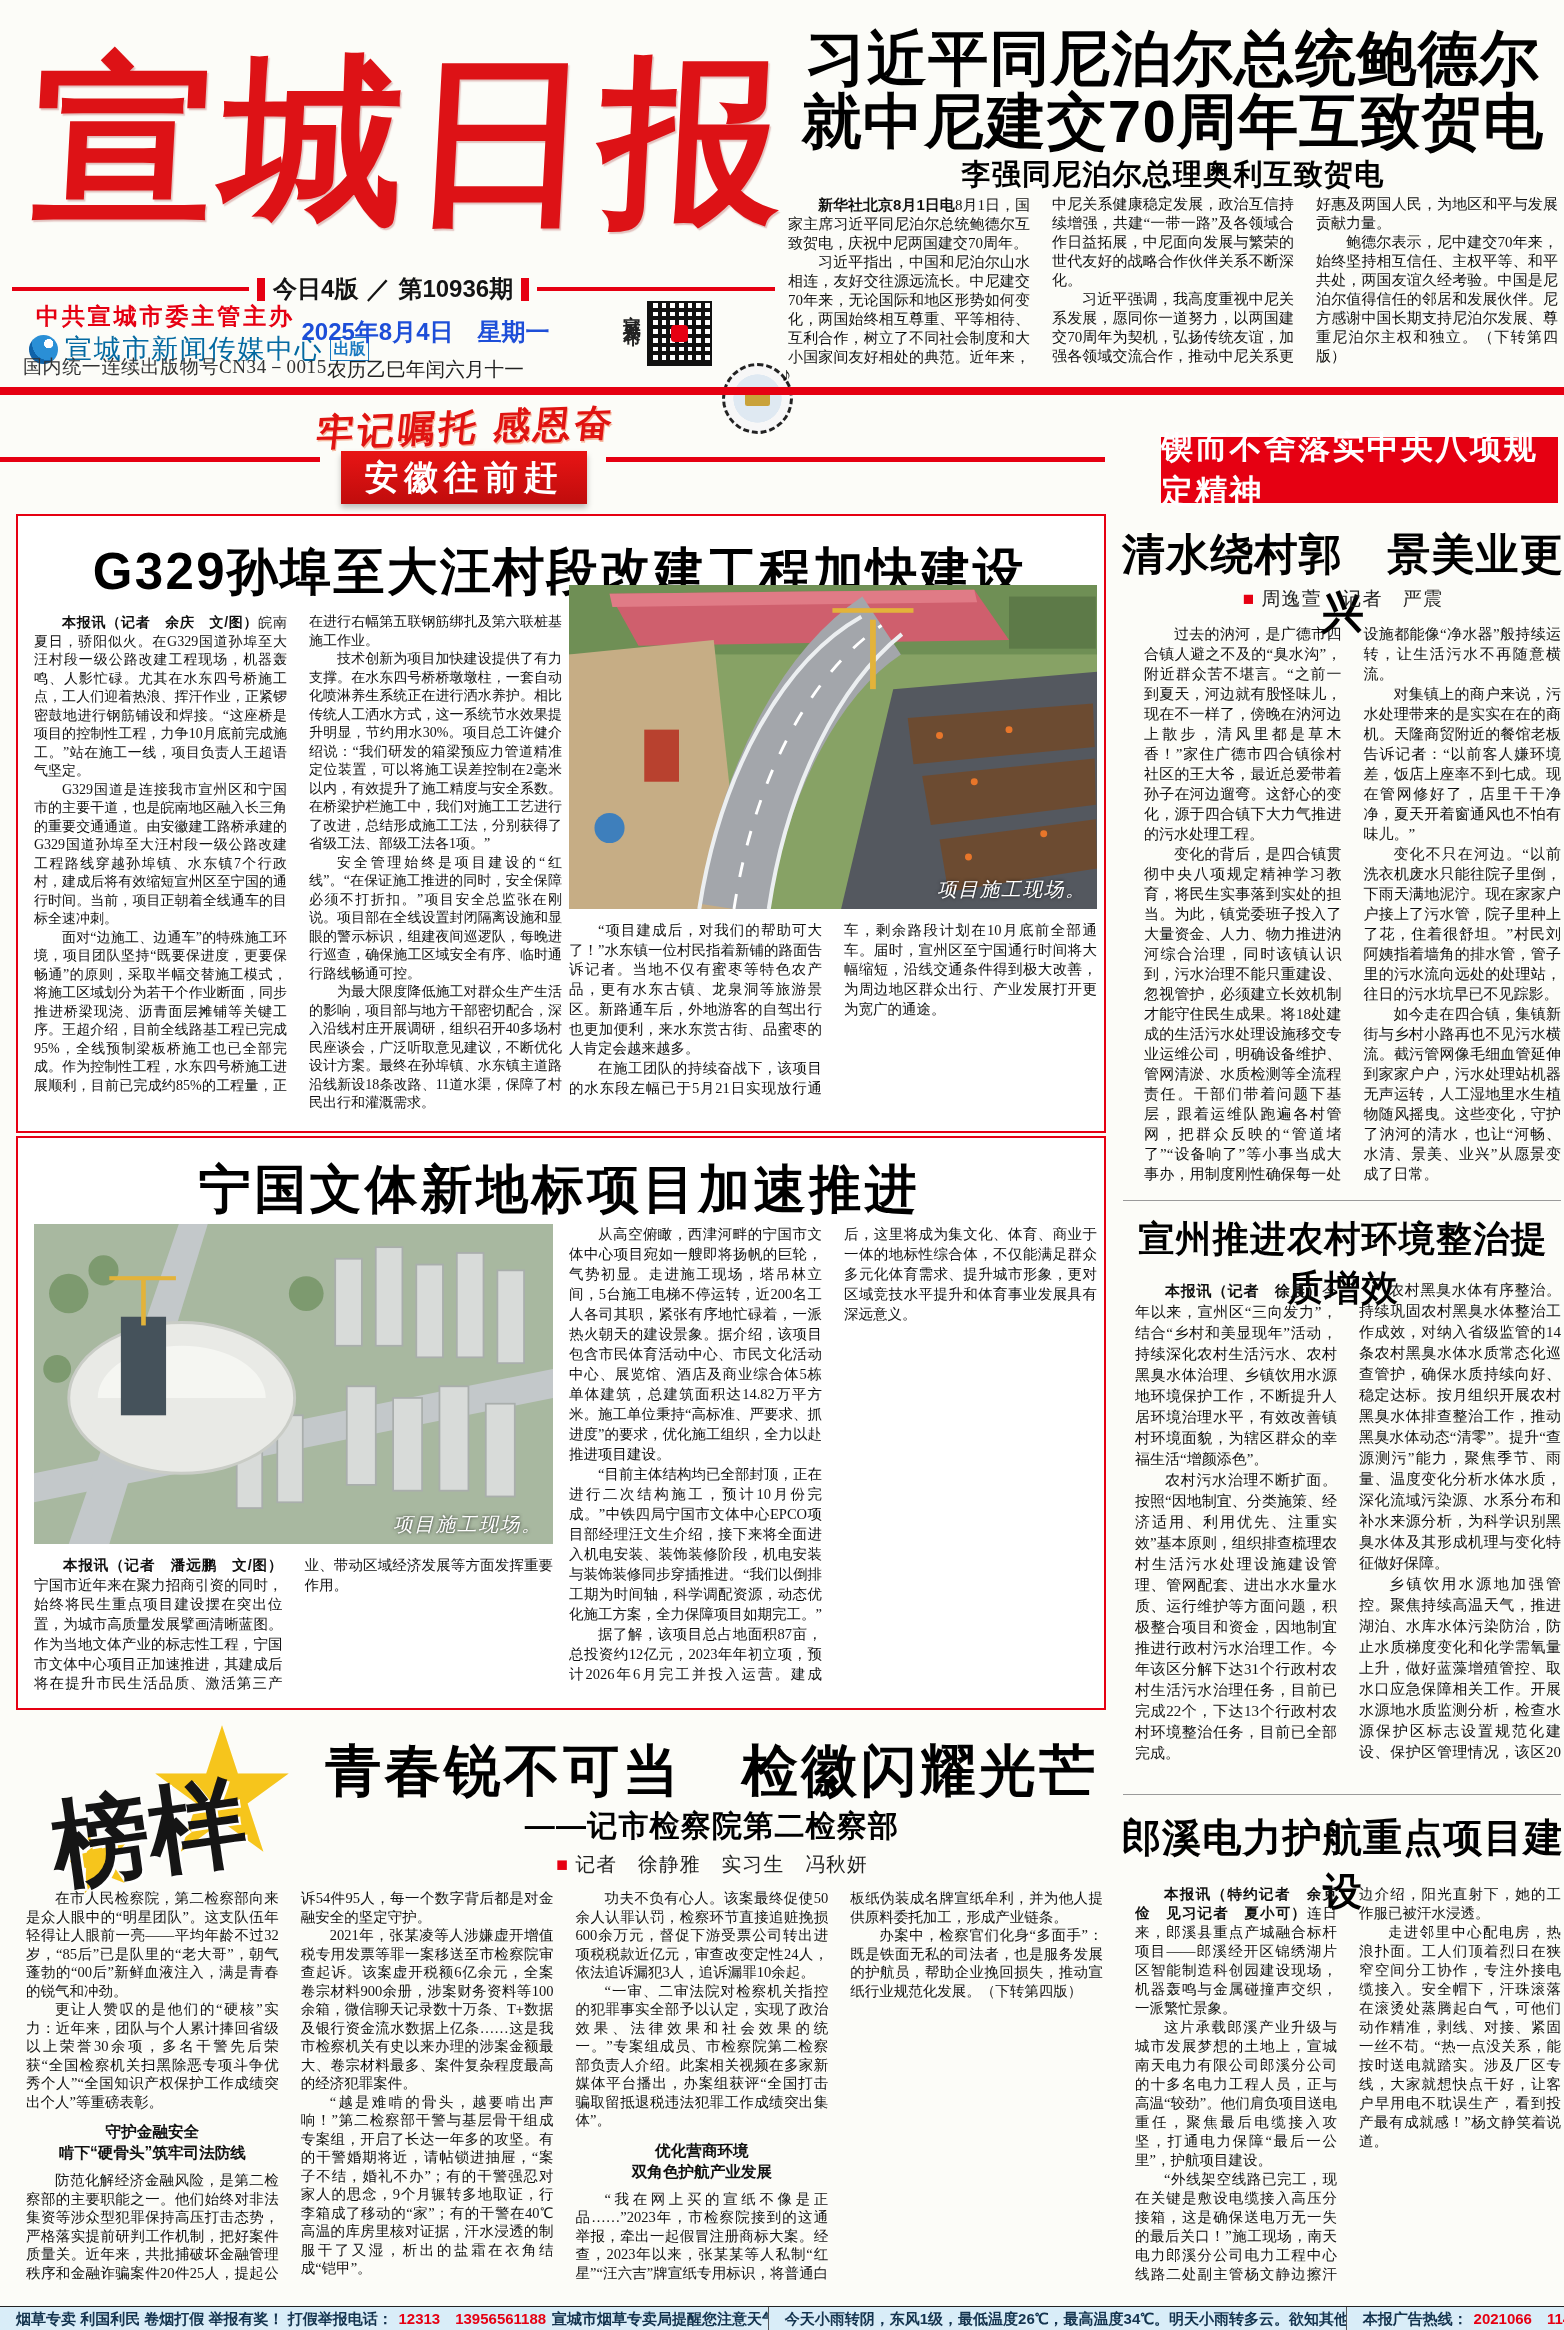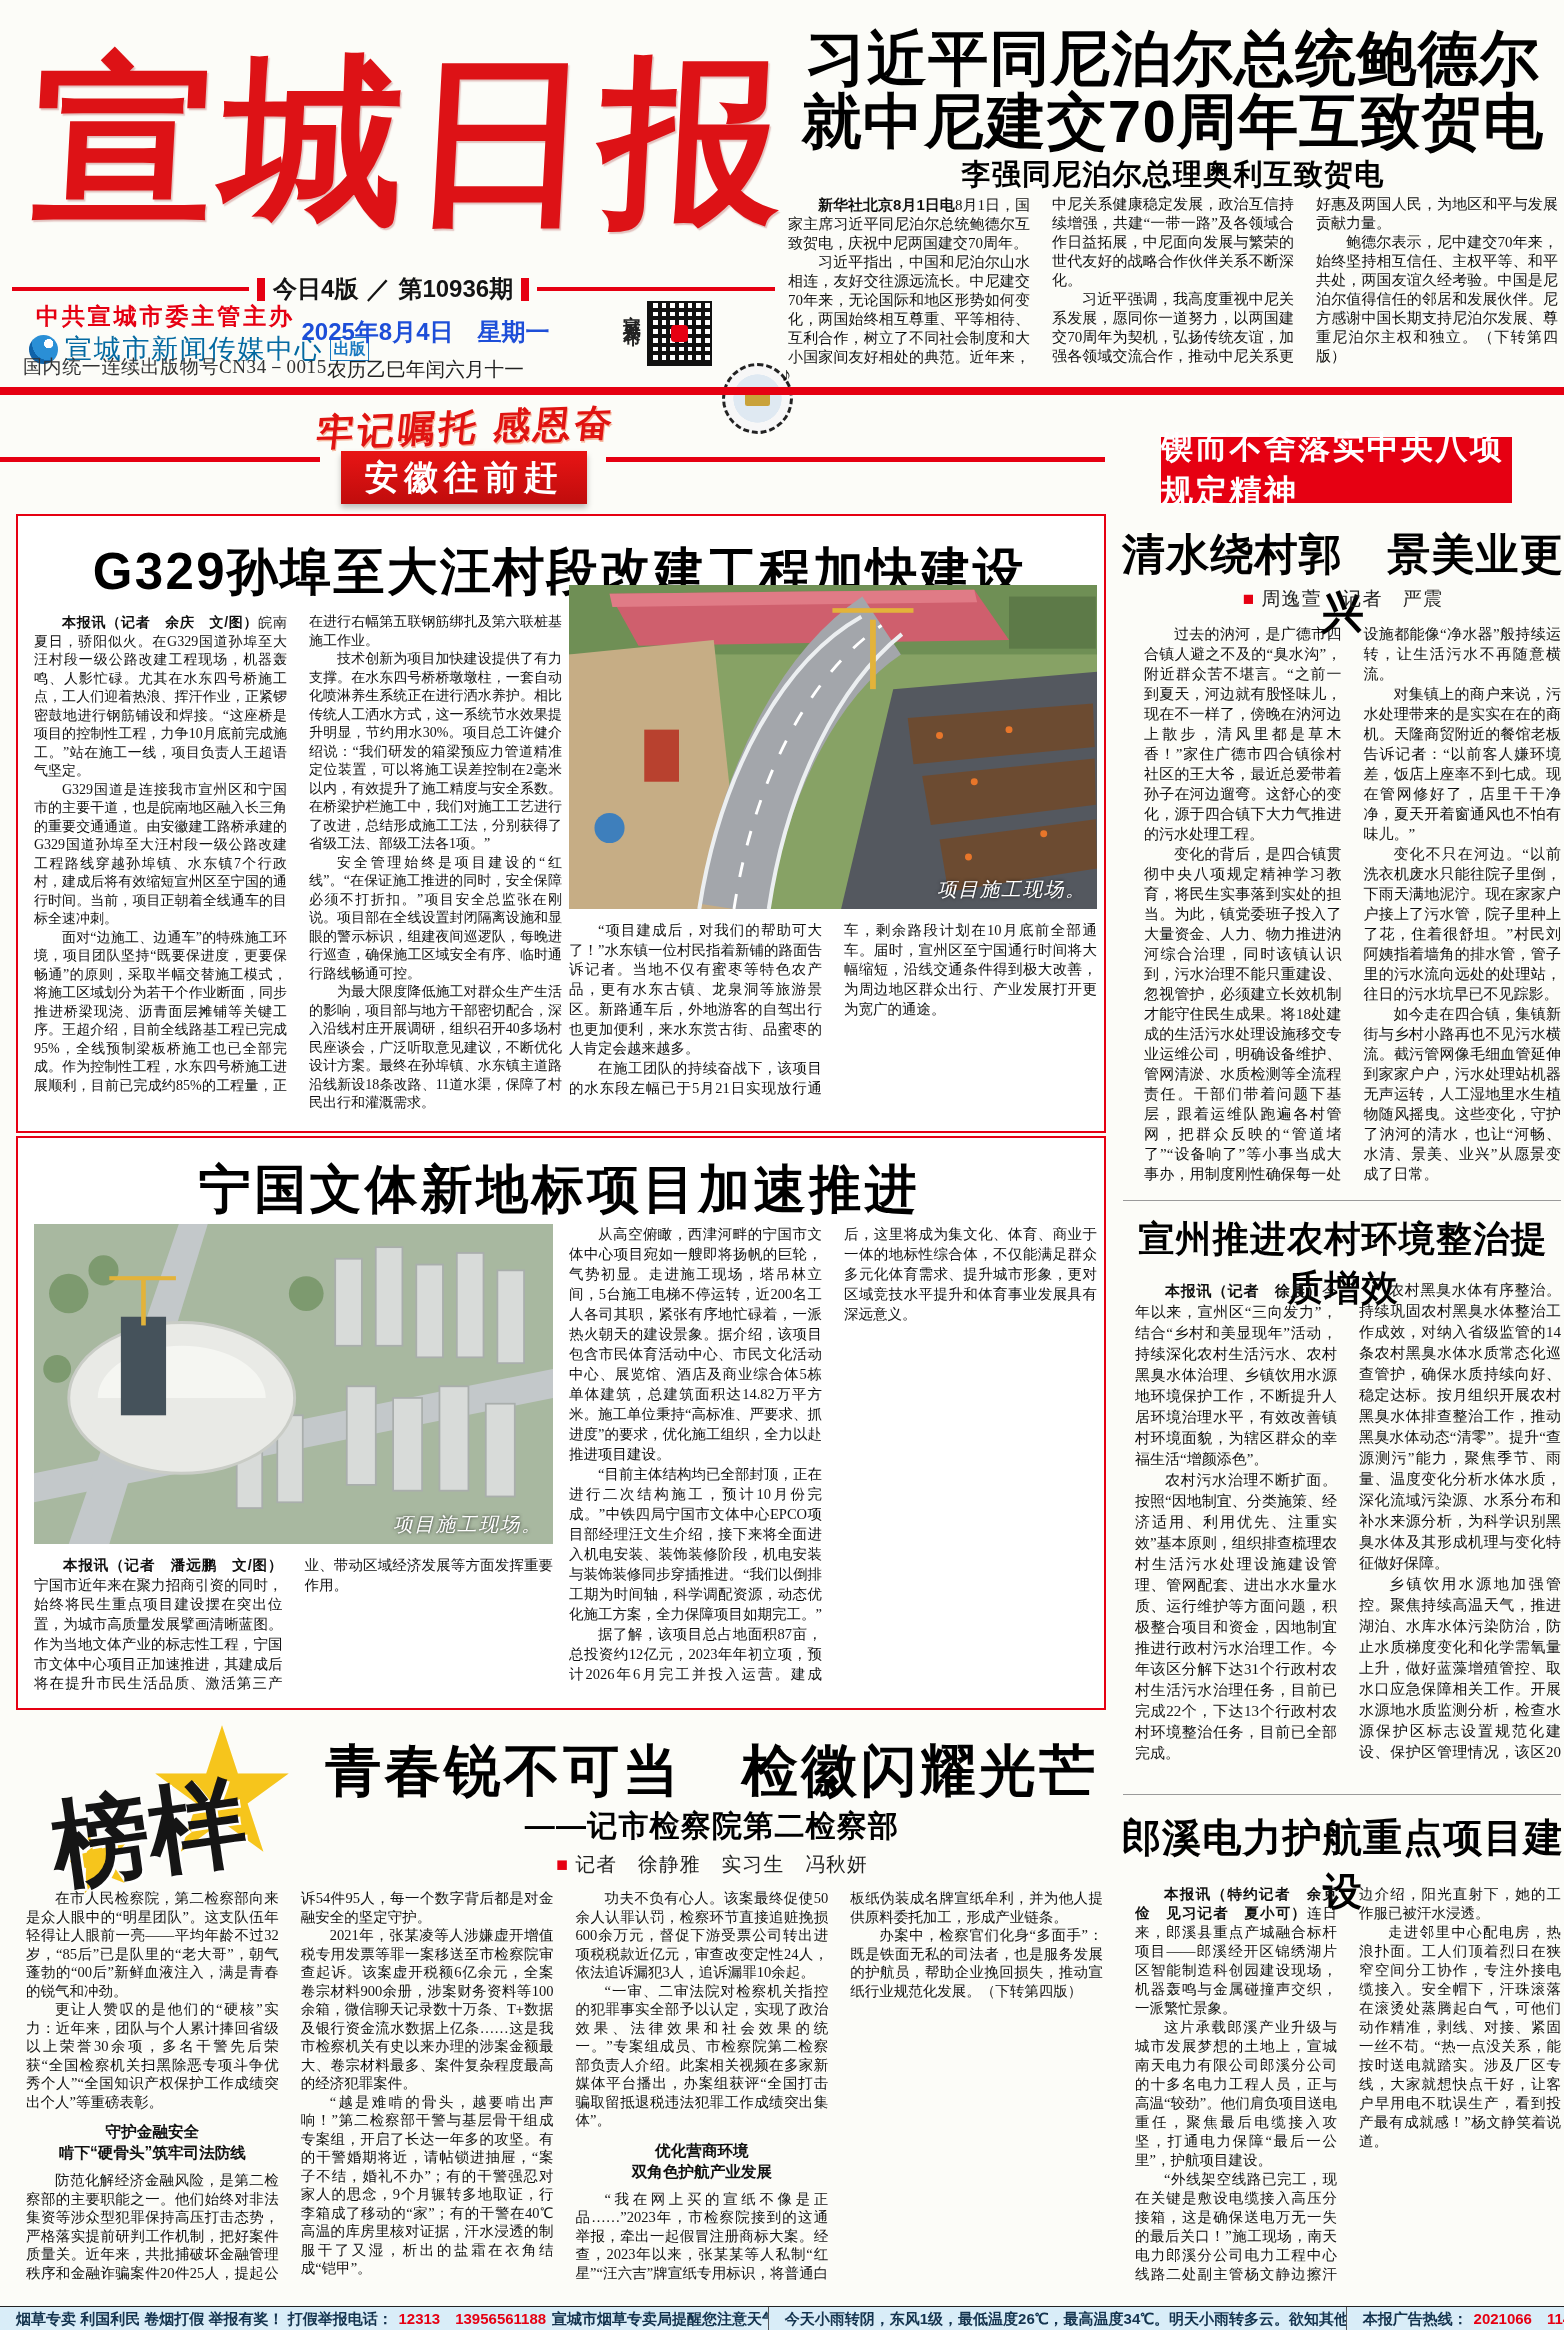--- a/index.html
+++ b/index.html
@@ -200,21 +200,21 @@
     <p><b>本报讯（记者　潘远鹏　文/图）</b><span>宁国市近年来在聚力招商引资的同时，始终将民生重点项目建设摆在突出位置，为城市高质量发展擘画清晰蓝图。作为当地文体产业的标志性工程，宁国市文体中心项目正加速推进，其建成后将在提升市民生活品质、激活第三产业、带动区域经济发展等方面发挥重要作用。</span></p>
   </div>
 
   <div class="abs flow c2" style="left:551px;top:86px;width:528px;height:470px;font-size:14.5px;line-height:20px">
     <p>从高空俯瞰，西津河畔的宁国市文体中心项目宛如一艘即将扬帆的巨轮，气势初显。走进施工现场，塔吊林立间，5台施工电梯不停运转，近200名工人各司其职，紧张有序地忙碌着，一派热火朝天的建设景象。据介绍，该项目包含市民体育活动中心、市民文化活动中心、展览馆、酒店及商业综合体5栋单体建筑，总建筑面积达14.82万平方米。施工单位秉持“高标准、严要求、抓进度”的要求，优化施工组织，全力以赴推进项目建设。</p>
     <p>“目前主体结构均已全部封顶，正在进行二次结构施工，预计10月份完成。”中铁四局宁国市文体中心EPCO项目部经理汪文生介绍，接下来将全面进入机电安装、装饰装修阶段，机电安装与装饰装修同步穿插推进。“我们以倒排工期为时间轴，科学调配资源，动态优化施工方案，全力保障项目如期完工。”</p>
     <p>据了解，该项目总占地面积87亩，总投资约12亿元，2023年年初立项，预计2026年6月完工并投入运营。建成后，这里将成为集文化、体育、商业于一体的地标性综合体，不仅能满足群众多元化体育需求、提升城市形象，更对区域竞技水平提升和体育事业发展具有深远意义。</p>
   </div>
 </div>
 
-<div class="abs kickerbox" style="left:1161px;top:437px;width:351px;height:66px">锲而不舍落实中央八项规定精神</div>
+<div class="abs kickerbox" style="left:1161px;top:437px;width:397px;height:66px">锲而不舍落实中央八项规定精神</div>
 <div class="abs hd ctr" style="left:1121px;top:526px;width:444px;font-size:43px">清水绕村郭　景美业更兴</div>
 <div class="abs ctr byline" style="left:1121px;top:586px;width:444px">
   <span class="sq">■</span>
   <span>周逸萱　记者　严震</span>
 </div>
 <div class="abs flow c2" style="left:1144px;top:624px;width:417px;height:566px;font-size:15px;line-height:20px">
   <p>过去的汭河，是广德市四合镇人避之不及的“臭水沟”，附近群众苦不堪言。“之前一到夏天，河边就有股怪味儿，现在不一样了，傍晚在汭河边上散步，清风里都是草木香！”家住广德市四合镇徐村社区的王大爷，最近总爱带着孙子在河边遛弯。这舒心的变化，源于四合镇下大力气推进的污水处理工程。</p>
   <p>变化的背后，是四合镇贯彻中央八项规定精神学习教育，将民生实事落到实处的担当。为此，镇党委班子投入了大量资金、人力、物力推进汭河综合治理，同时该镇认识到，污水治理不能只重建设、忽视管护，必须建立长效机制才能守住民生成果。将18处建成的生活污水处理设施移交专业运维公司，明确设备维护、管网清淤、水质检测等全流程责任。干部们带着问题下基层，跟着运维队跑遍各村管网，把群众反映的“管道堵了”“设备响了”等小事当成大事办，用制度刚性确保每一处设施都能像“净水器”般持续运转，让生活污水不再随意横流。</p>
   <p>对集镇上的商户来说，污水处理带来的是实实在在的商机。天隆商贸附近的餐馆老板告诉记者：“以前客人嫌环境差，饭店上座率不到七成。现在管网修好了，店里干干净净，夏天开着窗通风也不怕有味儿。”</p>
   <p>变化不只在河边。“以前洗衣机废水只能往院子里倒，下雨天满地泥泞。现在家家户户接上了污水管，院子里种上了花，住着很舒坦。”村民刘阿姨指着墙角的排水管，管子里的污水流向远处的处理站，往日的污水坑早已不见踪影。</p>

